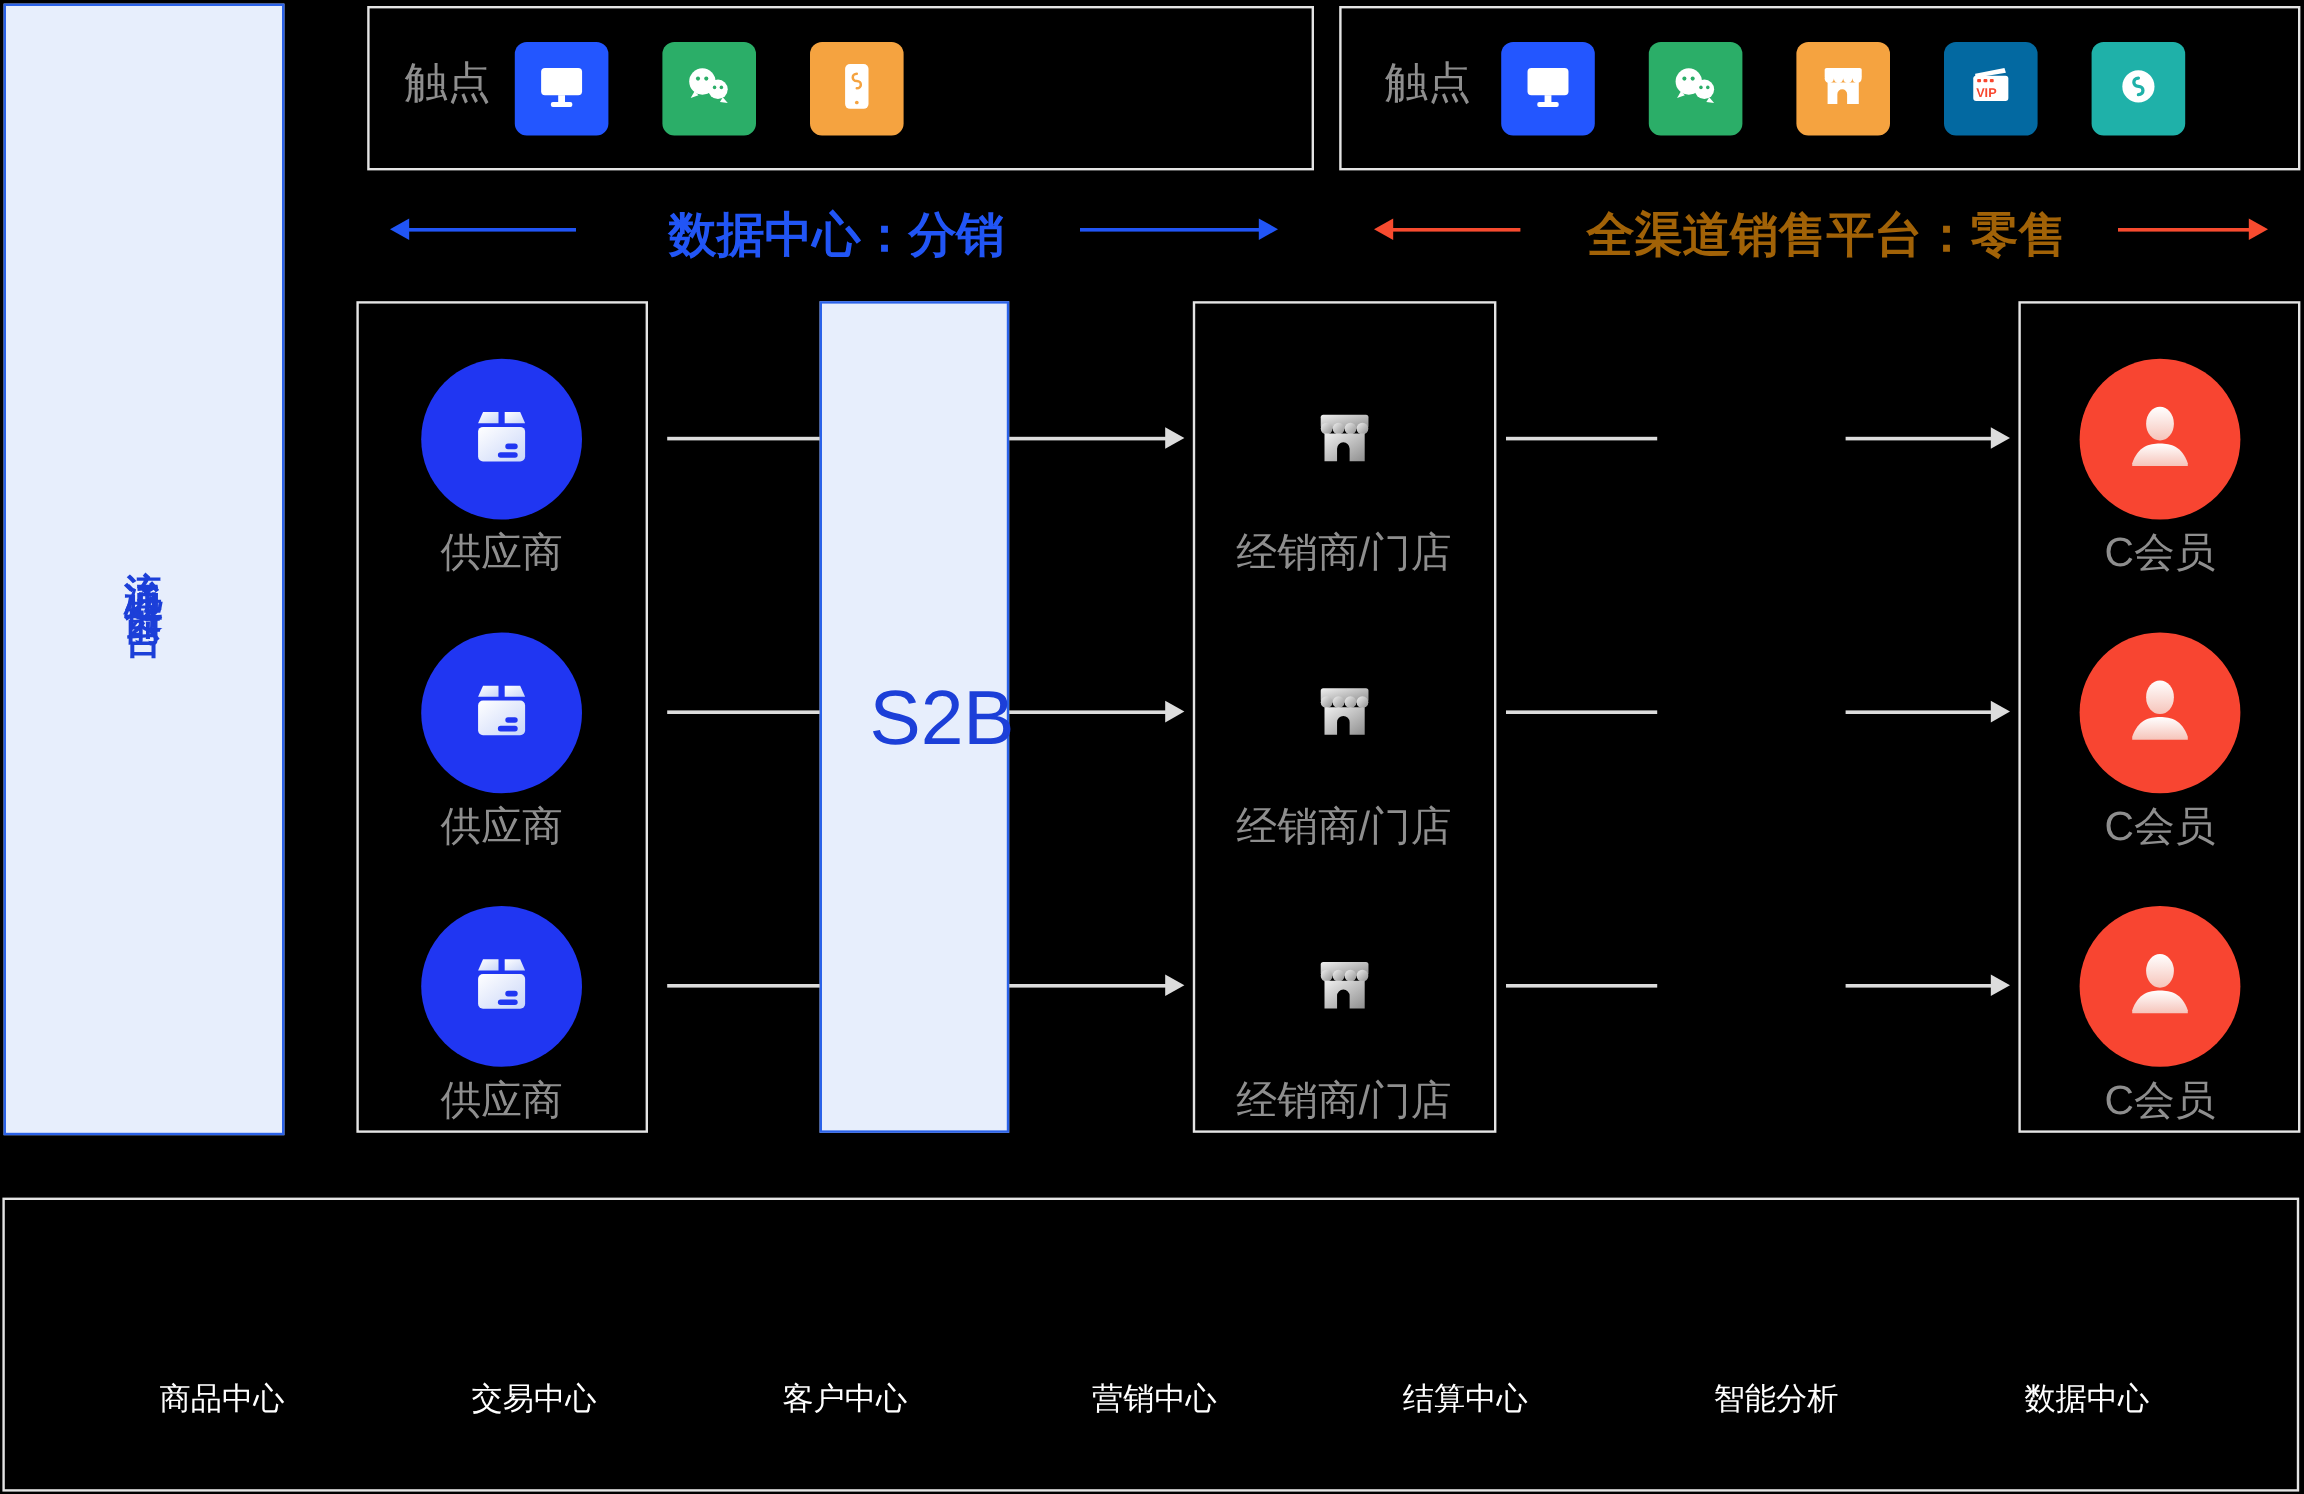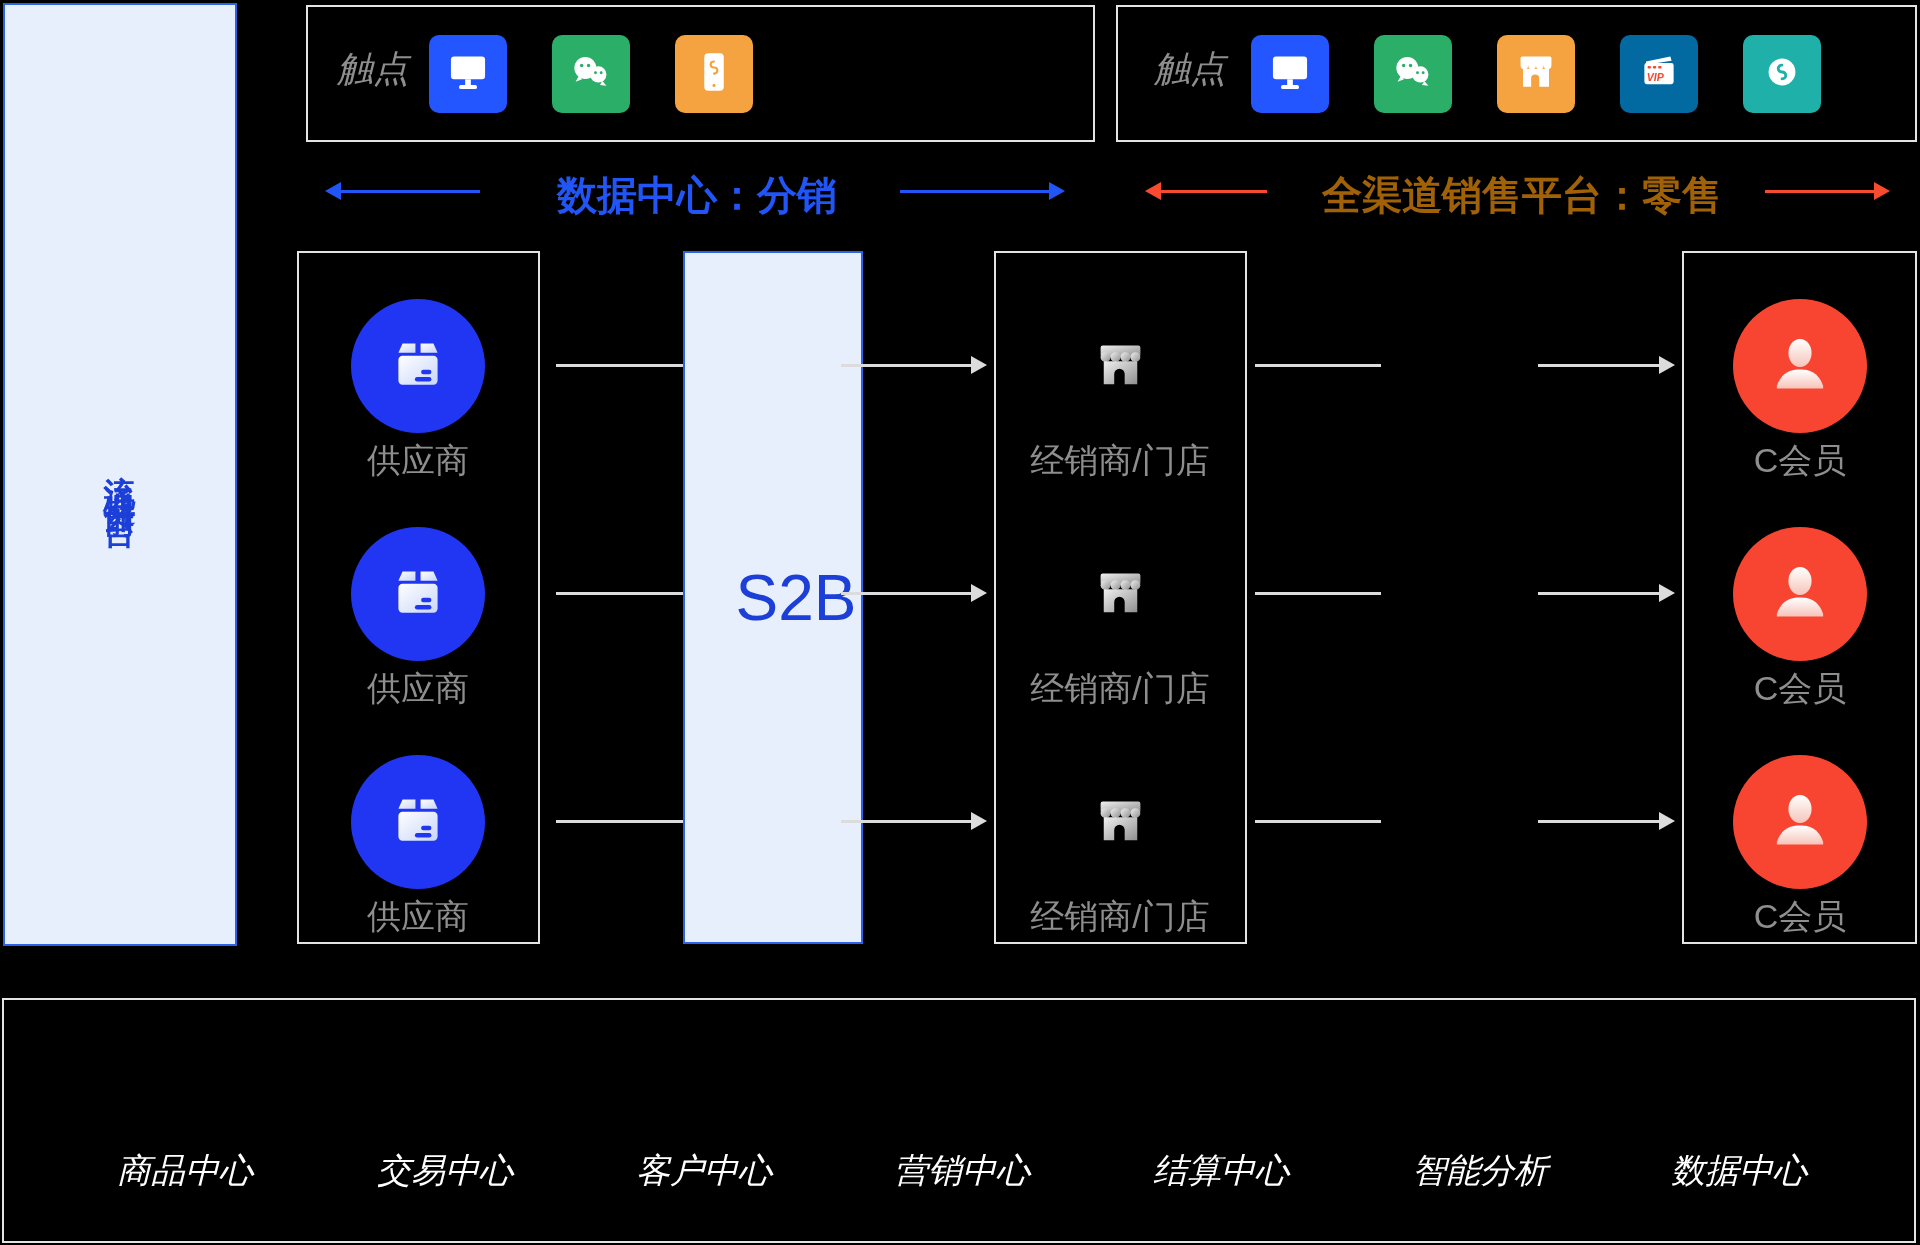--- a/index.html
+++ b/index.html
@@ -1,20 +1,20 @@
 <!DOCTYPE html>
 <html><head>
 <meta charset="utf-8">
 <style>
   html,body{margin:0;padding:0;background:#000;}
   body{font-family:"Liberation Sans","DejaVu Sans",sans-serif;}
   #canvas{position:relative;width:1920px;height:1245px;background:#000;overflow:hidden;}
   .abs{position:absolute;}
   
-  .panel-gray{border:2px solid #e4e4e4;background:transparent;box-sizing:border-box;font-style:italic;}
+  .panel-gray{border:2px solid #e4e4e4;background:transparent;box-sizing:border-box;}
   .panel-blue{border:2px solid #2b62e8;background:#e7eefc;box-sizing:border-box;}
   .panel-red{border:2px solid #f74b2f;background:#feece8;box-sizing:border-box;}
   .left-panel-text{writing-mode:vertical-rl;text-orientation:upright;font-size:32px;font-weight:600;
     color:#1c3fd8;letter-spacing:10px;}
   .center-flex{display:flex;align-items:center;justify-content:center;}
   .touch-label{font-size:36px;color:#8e8e8e;font-weight:500;}
   .tile{width:78px;height:78px;border-radius:10px;display:flex;align-items:center;justify-content:center;}
   .flow-label{font-size:40px;font-weight:700;white-space:nowrap;transform:translateX(-50%);}
   .flow-label.blue{color:#2155f5;}
   .flow-label.red{color:#a16207;}
@@ -28,21 +28,21 @@
   .arr-left.blue{border-right:16px solid #2155f5;}
   .arr-left.red{border-right:16px solid #f74b2f;}
   .arr-right.red{border-left:16px solid #f74b2f;}
   .node-circle{width:134px;height:134px;border-radius:50%;display:flex;align-items:center;justify-content:center;}
   .node-circle.blue{background:#2036f2;}
   .node-circle.redc{background:#f84531;}
   .node-label{font-size:34px;color:#8e8e8e;white-space:nowrap;transform:translateX(-50%);}
   .big-tag{font-size:64px;font-weight:500;}
   .big-tag.blue{color:#1c3fd8;}
   .big-tag.red{color:#f74b2f;}
-  .bottom-label{font-size:34px;color:#ffffff;font-weight:500;white-space:nowrap;transform:translateX(-50%);}
+  .bottom-label{font-size:26px;color:#ffffff;font-weight:500;white-space:nowrap;transform:translateX(-50%);}
 </style>
 </head>
 <body>
 
 <div id="canvas">
 
   <div class="abs panel-blue center-flex" style="left:3px;top:3px;width:234px;height:943px;">
     <div class="left-panel-text">流通链前台</div>
   </div>
 
@@ -201,21 +201,21 @@
         <path d="M17 12 H29.5 V21 H13 Z" fill="url(#gbox1)"></path>
         <path d="M34.5 12 H47 L51 21 H34.5 Z" fill="url(#gbox1)"></path>
         <rect x="13" y="24" width="38" height="28" rx="4" fill="url(#gbox1)"></rect>
         <rect x="35" y="37.5" width="10" height="4.5" rx="2.2" fill="#2036f2"></rect>
         <rect x="29" y="44.5" width="16" height="4.5" rx="2.2" fill="#2036f2"></rect>
       </svg>
     </span>
   </div>
   <div class="abs node-label" style="left:418px;top:894px;">供应商</div>
 
-  <div class="abs panel-blue center-flex" style="left:683px;top:251px;width:180px;height:693px;padding-left:46px;">
+  <div class="abs panel-blue center-flex" style="left:683px;top:251px;width:158px;height:693px;padding-left:46px;">
     <span class="big-tag blue">S2B</span>
   </div>
 
   <div class="abs panel-gray" style="left:994px;top:251px;width:253px;height:693px;"></div>
 
   <div class="abs" style="left:1087px;top:332px;">
     <span>
       <svg width="67" height="67" viewBox="0 0 64 64">
         <defs>
             <linearGradient id="gst1" x1="0" y1="0" x2="1" y2="1">

